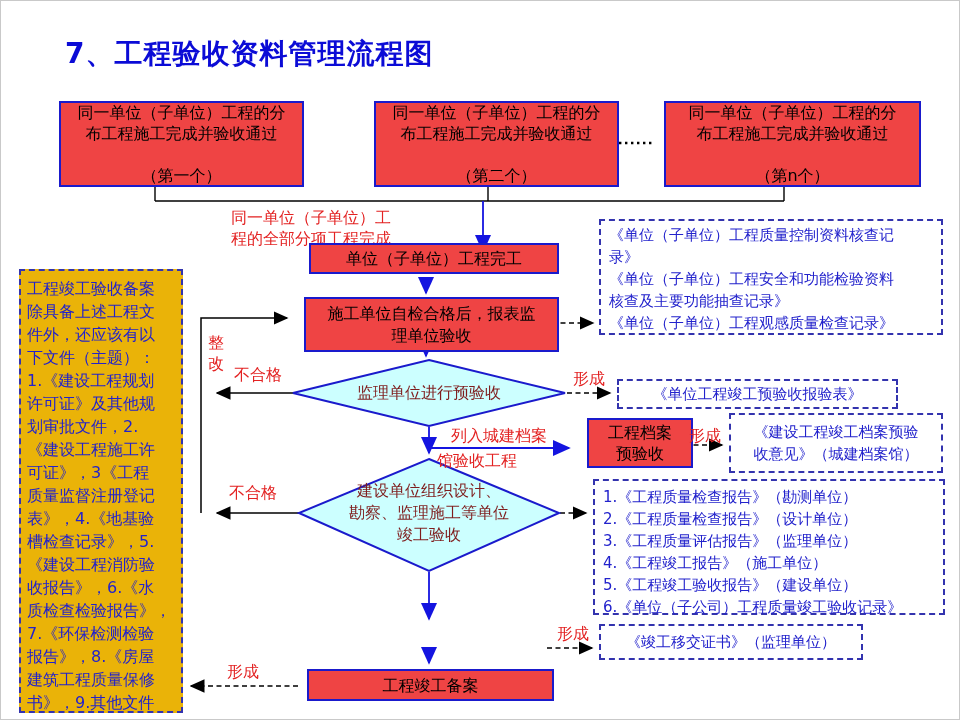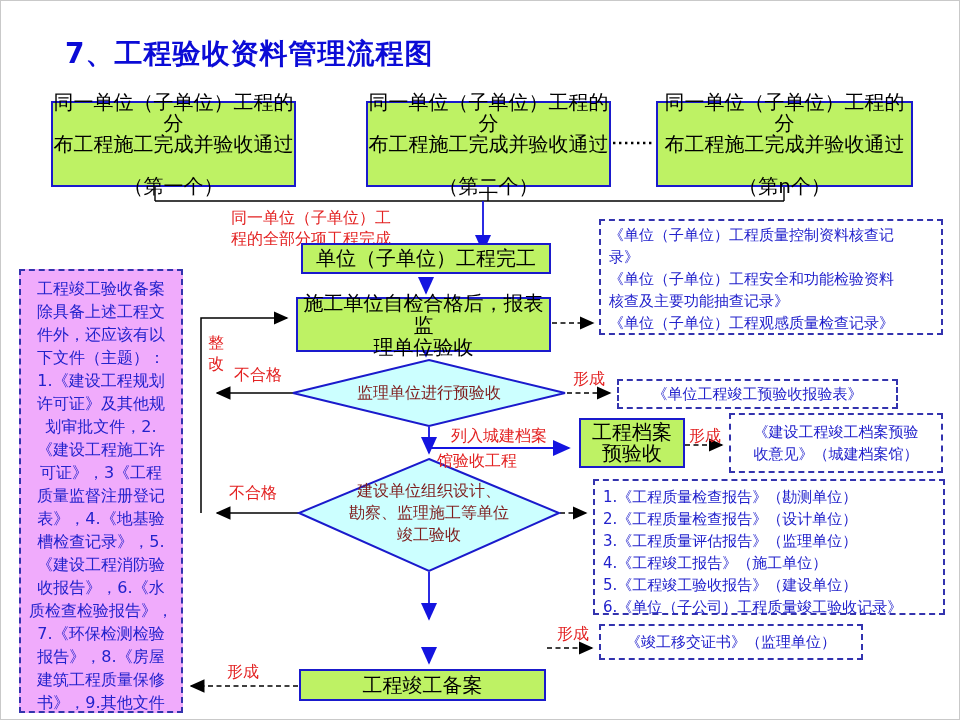--- a/index.html
+++ b/index.html
@@ -9,40 +9,41 @@
     font-family:"DejaVu Sans", sans-serif;
     overflow:hidden;
   }
   .abs{position:absolute; white-space:pre-line;}
   .title{
     left:64px; top:34px; font-size:28px; font-weight:bold;
     color:#0b0bd6; letter-spacing:1px;
   }
   svg.layer{position:absolute; left:0; top:0; width:960px; height:720px;}
   .node{
-    background:#bef264; border:2px solid #1a1acc; color:#000;
+    background:#ef4444; border:2px solid #1a1acc; color:#000;
     display:flex; align-items:center; justify-content:center;
-    text-align:center; font-size:20px; line-height:21px;
+    text-align:center; font-size:16px; line-height:21px;
     box-sizing:border-box;
+    margin-left:8px;
   }
   .dtext{
     color:#7f1d1d; display:flex; align-items:center; justify-content:center;
     text-align:center; font-size:16px; line-height:22px;
   }
   .doc{
     border:2px dashed #3333ae; color:#2222cc; background:#ffffff;
     font-size:15px; line-height:22px; box-sizing:border-box;
     padding:3px 8px; text-align:left;
   }
   .doc.center{display:flex; align-items:center; justify-content:center; text-align:center;}
   .red{color:#e32222; font-size:16px; line-height:21px; font-weight:normal;}
   .note{
-    border:2px dashed #3333ae; color:#2222cc; background:#f0abfc;
+    border:2px dashed #3333ae; color:#2222cc; background:#eab308;
     font-size:16px; line-height:23px; box-sizing:border-box;
-    padding:6px 6px; text-align:center;
+    padding:6px 6px; text-align:left;
   }
 </style>
 </head>
 <body>
 
 <div class="slide">
 
   <svg class="layer">
     <defs>
       <marker id="arrB" markerWidth="10" markerHeight="9" refX="9" refY="4.5" orient="auto">

